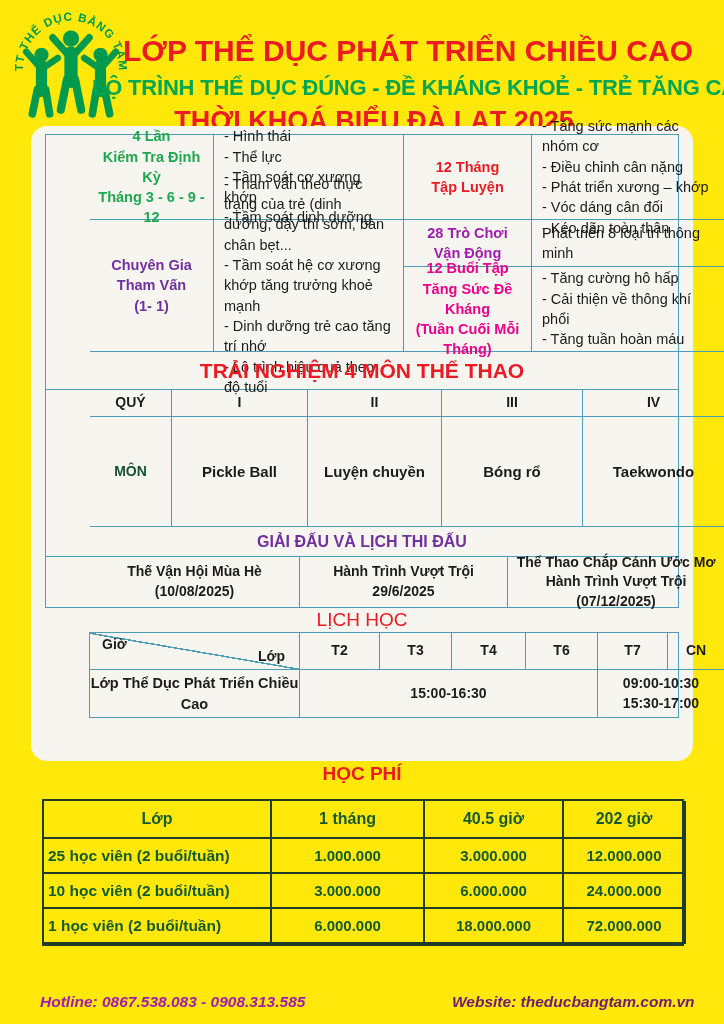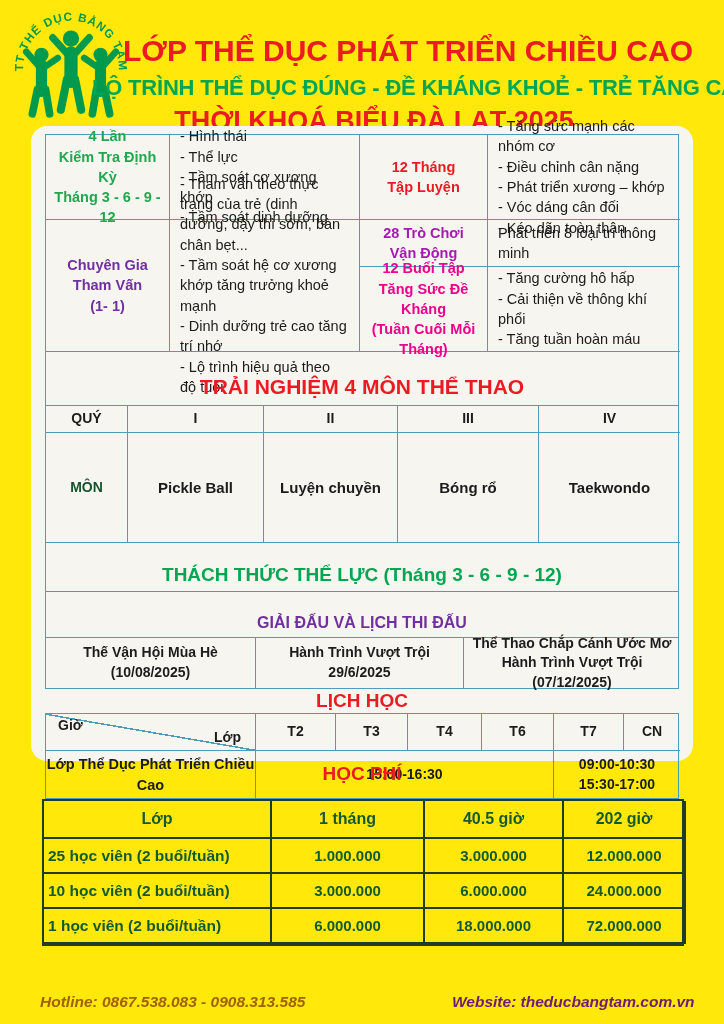--- a/index.html
+++ b/index.html
@@ -17,53 +17,53 @@
   .t1 { color:#EC1B23; font-size:30px; font-weight:bold; white-space:nowrap; padding-left:92px; }
   .t2 { color:#00A651; font-size:22px; font-weight:bold; white-space:nowrap; padding-left:92px; margin-top:7px; letter-spacing:-0.2px; }
   .t3 { color:#EC1B23; font-size:27px; font-weight:bold; white-space:nowrap; padding-left:24px; margin-top:5px; }
 
   
   .card {
     position:absolute; left:31px; top:126px; width:662px; height:635px;
     background:#F7F5EF; border-radius:16px; padding:8px 14px;
   }
   .tbl { border:1.5px solid #4E9DB8; }
-  .grid { display:grid; }
+  .grid { display:grid;margin-left:44px; }
   .cell {
     border-right:1.5px solid #4E9DB8; border-bottom:1.5px solid #4E9DB8;
     display:flex; align-items:center; justify-content:center;
     text-align:center; white-space:pre-line; line-height:1.4;
   }
   .no-br { border-right:none; }
   .no-bb { border-bottom:none; }
   .items { justify-content:flex-start; text-align:left; padding:6px 10px; font-size:14.5px; font-weight:500; }
   .htitle { font-weight:bold; font-size:14.5px; padding:2px 4px; }
   .c-green { color:#1FA84F; }
   .c-red { color:#EC1B23; }
   .c-purple { color:#7030A0; }
   .c-teal { color:#a21caf; }
   .c-magenta { color:#EC008C; }
   .c-dkgreen { color:#14532D; }
 
   .gridA { grid-template-columns:124px 190px 128px 192px; grid-template-rows:85px 47px 85px; }
   .rowTitle {
     border-bottom:1.5px solid #4E9DB8;
     display:flex; align-items:center; justify-content:center;
-    font-weight:bold; white-space:nowrap;margin-top:16px;
+    font-weight:bold; white-space:nowrap;
   }
   .rt-sports { height:38px; color:#EC1B23; font-size:21px; }
   .rt-challenge { height:33px; color:#00A651; font-size:19px; }
   .rt-tournament { height:30px; color:#7030A0; font-size:16px; }
   .gridB { grid-template-columns:82px 136px 134px 141px 141px; grid-template-rows:27px 110px; }
   .gridB .cell { font-weight:bold; font-size:14px; }
   .gridEv { grid-template-columns:210px 208px 216px; grid-template-rows:50px; }
   .gridEv .cell { font-weight:bold; font-size:14px; }
 
   .sec-title { height:24px; display:flex; align-items:center; justify-content:center;
-    color:#EC1B23; font-weight:bold; font-size:19px; }
+    color:#EC1B23; font-weight:normal; font-size:19px; }
 
   .tbl2 { border:1.5px solid #4E9DB8; }
   .gridS { grid-template-columns:210px 80px 72px 74px 72px 70px 56px; grid-template-rows:37px 47px; }
   .gridS .cell { font-weight:bold; font-size:14px; }
   .span4 { grid-column:span 4; }
   .span2 { grid-column:span 2; }
   .diag {
     position:relative;
     background:linear-gradient(to top right,
       transparent calc(50% - 1px), #4E9DB8 calc(50% - 1px),
@@ -83,21 +83,21 @@
     grid-template-rows:38px 35px 35px 35px;
     color:#145A2E;
   }
   .tuition .cell { border-right:2px solid #203C28; border-bottom:2px solid #203C28;
     font-weight:bold; font-size:15px; }
   .tuition .hdr { font-size:16px; }
   .tuition .lbl { justify-content:flex-start; text-align:left; padding-left:4px; font-size:15.5px; }
 
   
   .hotline { position:absolute; left:40px; top:993px; font-style:italic; font-weight:bold;
-    font-size:15.5px; color:#a16207; }
+    font-size:15.5px; color:#a21caf; }
   .website { position:absolute; left:452px; top:993px; font-style:italic; font-weight:bold;
     font-size:15.5px; color:#701a75; }
 </style>
 </head>
 <body>
 
 <div>
   <svg class="logo" viewBox="0 0 112 116">
     <defs>
         <path id="arcp" d="M 12 80 A 47 47 0 1 1 100 80" fill="none"></path>
@@ -179,21 +179,20 @@
       <div class="cell">II</div>
       <div class="cell">III</div>
       <div class="cell no-br">IV</div>
       <div class="cell c-dkgreen">MÔN</div>
       <div class="cell" style="font-size:15px">Pickle Ball</div>
       <div class="cell" style="font-size:15px">Luyện chuyền</div>
       <div class="cell" style="font-size:15px">Bóng rổ</div>
       <div class="cell no-br" style="font-size:15px">Taekwondo</div>
     </div>
 
-    <div class="rowTitle rt-challenge">THÁCH THỨC THỂ LỰC (Tháng 3 - 6 - 9 - 12)</div>
     <div class="rowTitle rt-tournament">GIẢI ĐẤU VÀ LỊCH THI ĐẤU</div>
     <div class="grid gridEv">
       <div class="cell no-bb">Thế Vận Hội Mùa Hè
 (10/08/2025)</div>
       <div class="cell no-bb">Hành Trình Vượt Trội
 29/6/2025</div>
       <div class="cell no-br no-bb">Thể Thao Chắp Cánh Ước Mơ
 Hành Trình Vượt Trội (07/12/2025)</div>
     </div>
   </div>

